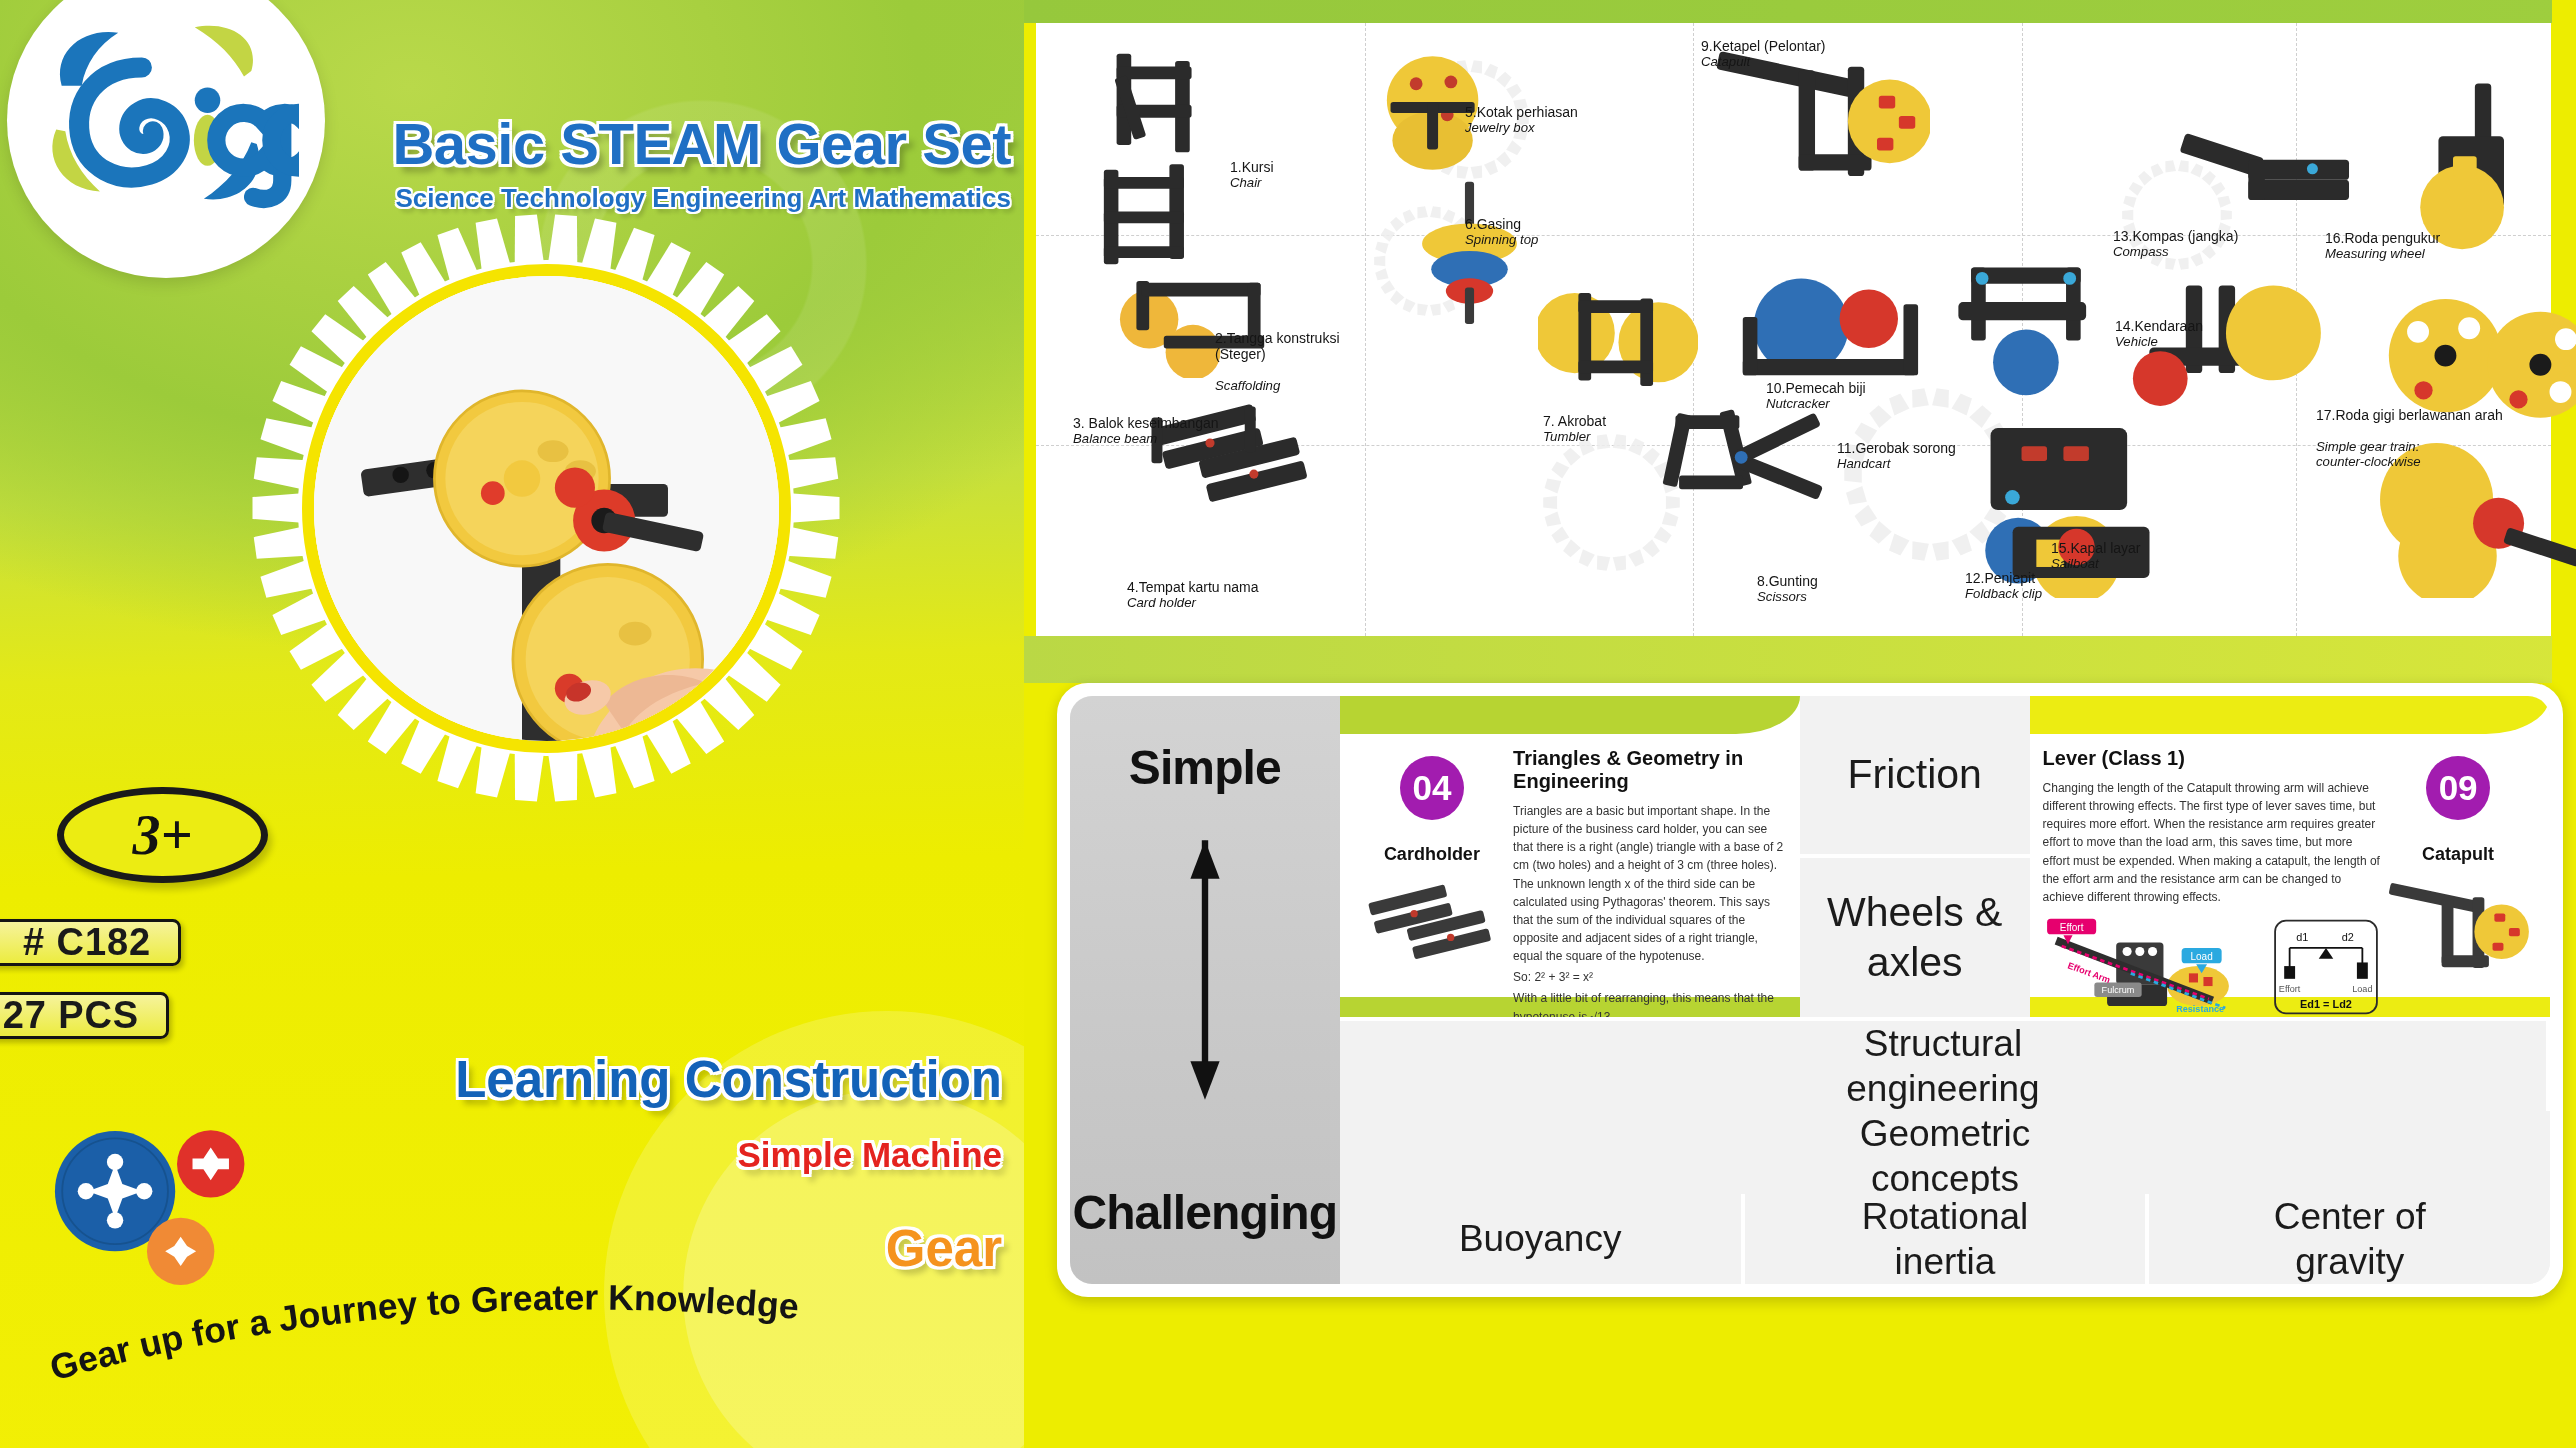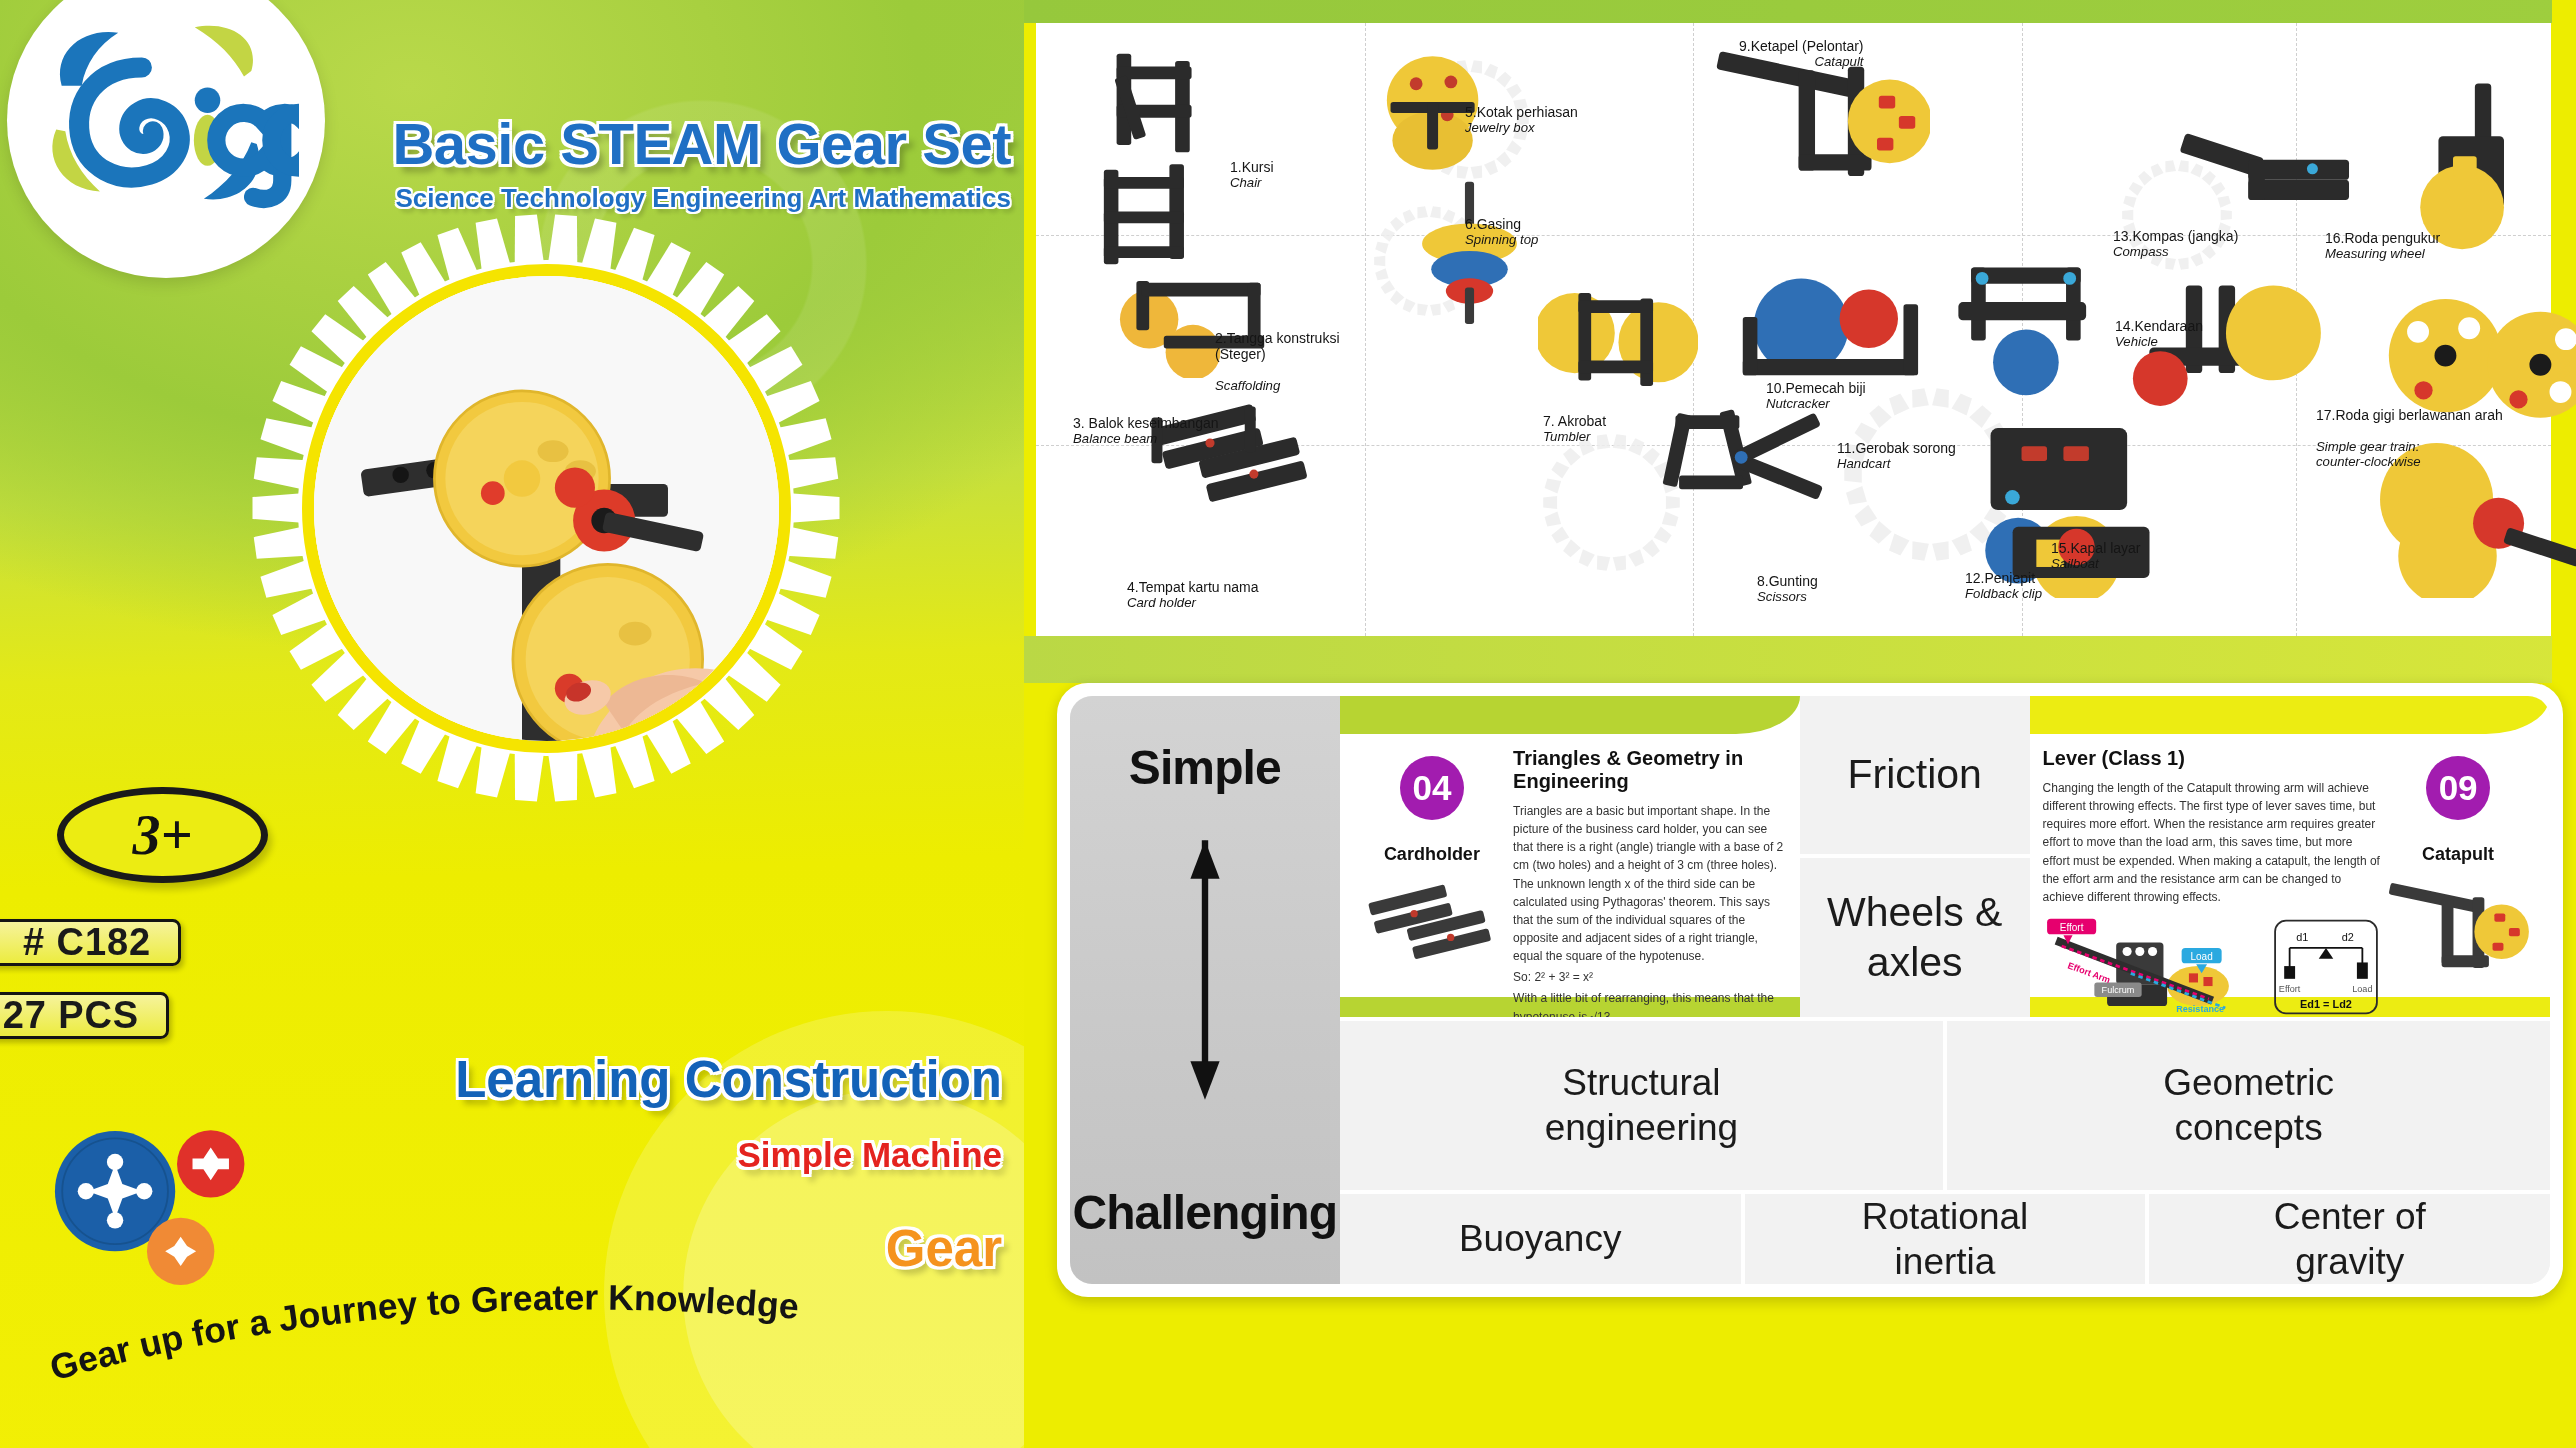--- a/index.html
+++ b/index.html
@@ -98,21 +98,21 @@
      display:flex; background:#f2f2f2; }
 
   .axis-col { width:270px; flex:0 0 270px; background:linear-gradient(180deg,#d3d3d3 0%,#c9c9c9 55%,#c2c2c2 100%);
      position:relative; display:flex; flex-direction:column; align-items:center;
      justify-content:space-between; padding:44px 0 44px; }
   .axis-lbl { font-size:48px; font-weight:bold; color:#111; letter-spacing:-0.9px; }
   .axis-arrow { position:absolute; left:50%; transform:translateX(-50%); top:137px; }
 
   .cells { flex:1; display:flex; flex-direction:column; }
   .row-top { display:flex; height:241px; border-bottom:4.6px solid #fff; }
-  .row-mid { display:flex; height:calc(50% - 120px); border-bottom:4.6px solid #fff; }
+  .row-mid { display:flex; height:calc(50% - 120px); border-bottom:4.6px solid #fff;flex-direction:column; }
   .row-bot { display:flex; flex:1; }
 
   .card { position:relative; background:#fff; overflow:hidden; }
   .card-green-top { position:absolute; left:0; top:0; width:100%; height:38px;
      background:#b7d432; border-bottom-right-radius:64px 38px; }
   .card-yellow-top { position:absolute; left:0; top:0; width:100%; height:38px;
      background:#ecec12; border-bottom-right-radius:64px 38px; }
   .card-green-bot { position:absolute; left:0; bottom:0; width:100%; height:20px; background:#b7d432; }
   .card-yellow-bot { position:absolute; left:0; bottom:0; width:100%; height:20px; background:#ecec12; }
   .card-body { position:absolute; left:0; top:38px; right:0; bottom:20px; display:flex; padding:12.8px 14.6px; }
@@ -673,21 +673,21 @@
       <div class="en">Spinning top</div>
     </div>
     <div class="mdl" style="left:507px;top:391px;">
       <div class="id">7. Akrobat</div>
       <div class="en">Tumbler</div>
     </div>
     <div class="mdl" style="left:721px;top:551px;">
       <div class="id">8.Gunting</div>
       <div class="en">Scissors</div>
     </div>
-    <div class="mdl" style="left:703px;top:16.4px;text-align:right;">
+    <div class="mdl" style="left:665px;top:16.4px;">
       <div class="id">9.Ketapel (Pelontar)</div>
       <div class="en">Catapult</div>
     </div>
     <div class="mdl" style="left:730px;top:358px;">
       <div class="id">10.Pemecah biji</div>
       <div class="en">Nutcracker</div>
     </div>
     <div class="mdl" style="left:801px;top:418px;">
       <div class="id">11.Gerobak sorong</div>
       <div class="en">Handcart</div>

